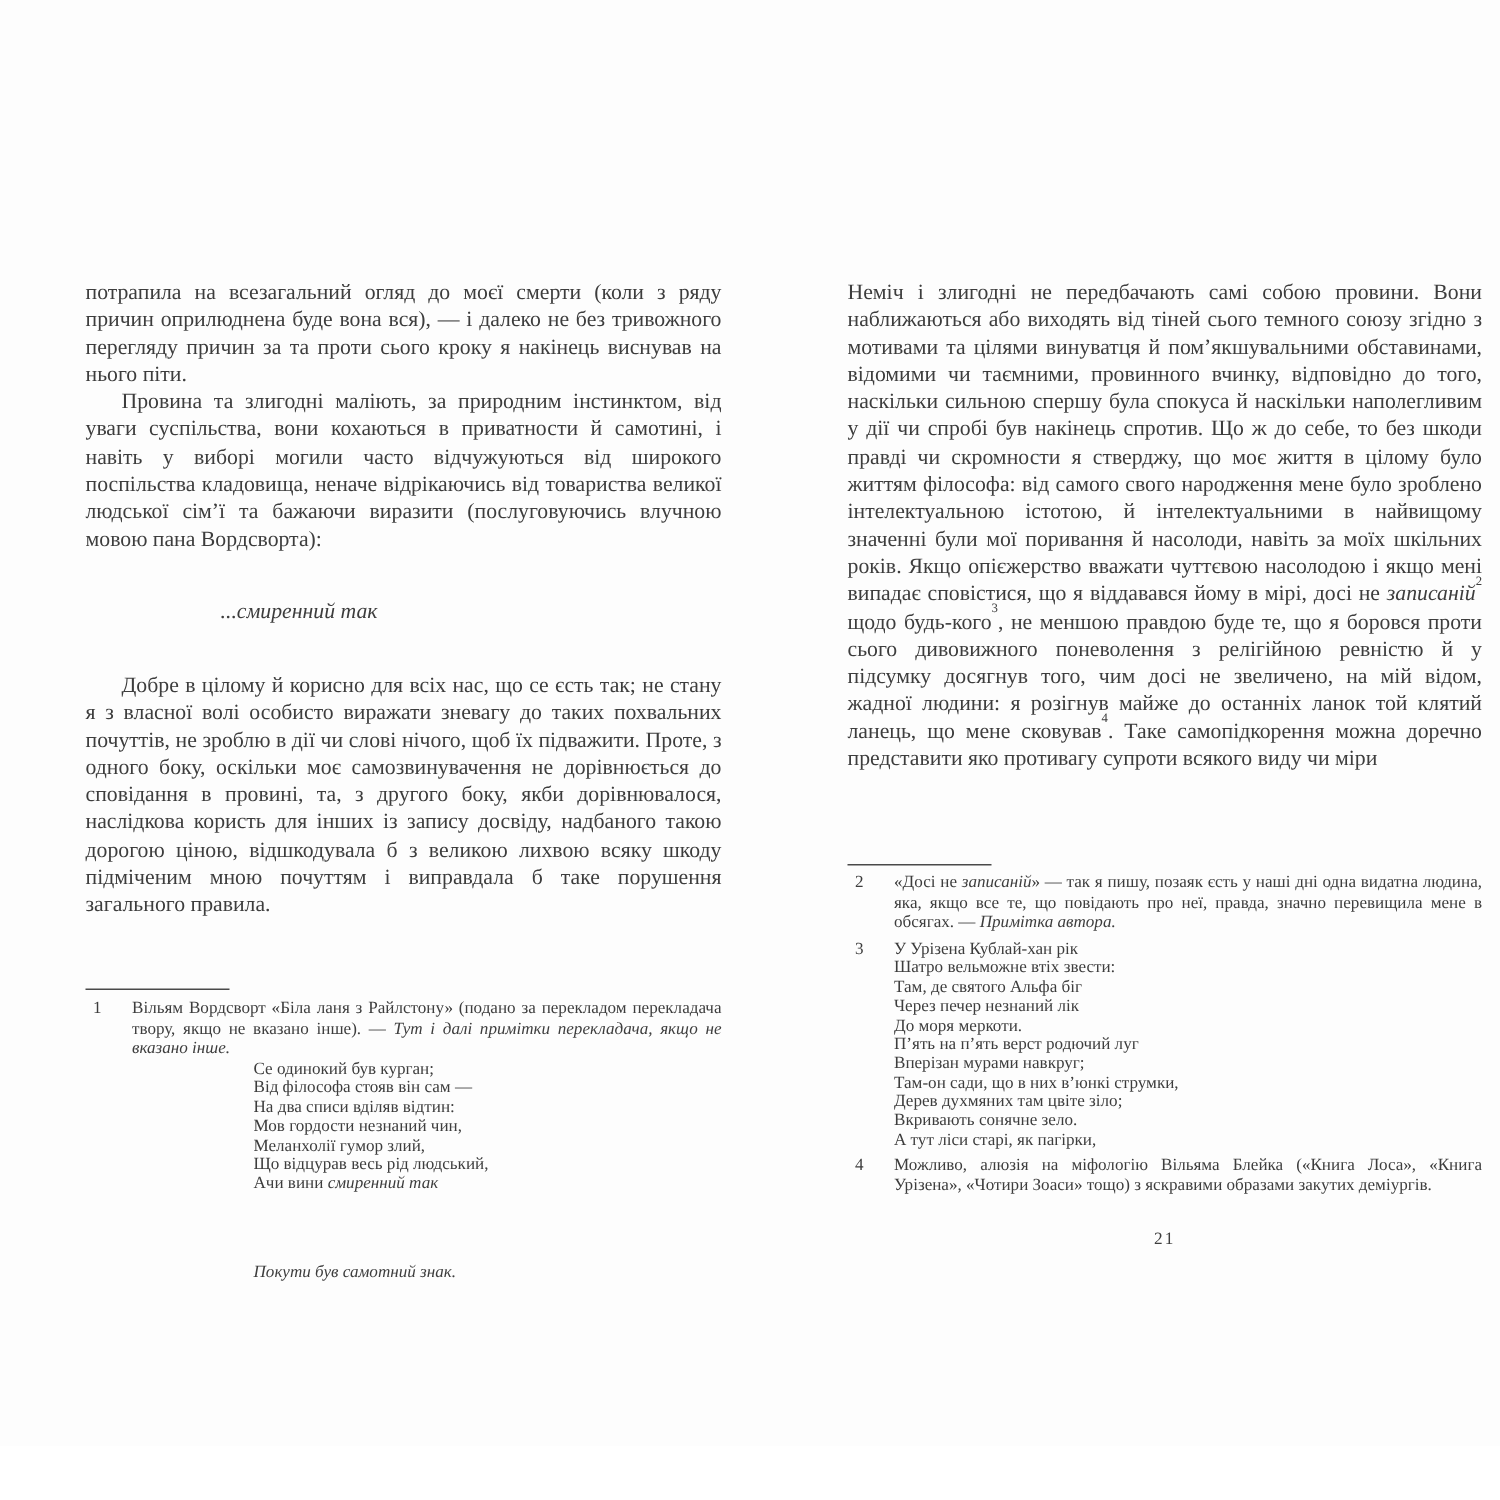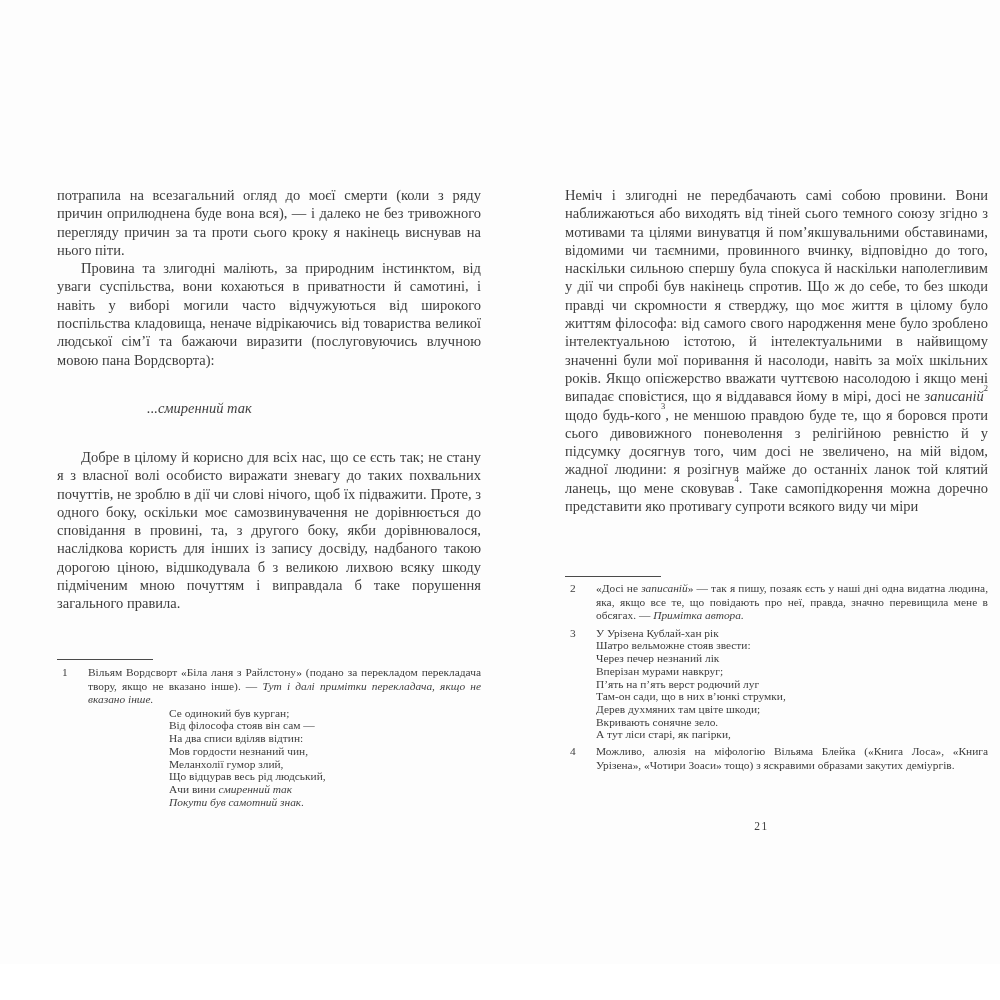--- a/index.html
+++ b/index.html
@@ -7,42 +7,42 @@
     position:relative; width:1000px; height:964px;
     background:#fdfdfd; overflow:hidden;
     font-family:"Liberation Serif","DejaVu Serif",serif;
     color:#3d3d3d;
   }
   .col { position:absolute; top:186px; }
   .col-left  { left:57px;  width:424px; }
   .col-right { left:565px; width:423px; }
   .bp { margin:0; text-align:justify; font-size:14.5px; line-height:18.3px; }
   .ind { text-indent:24px; }
-  .it { font-style:italic; }
+  .it { font-style:italic;margin-top:46px; }
   sup.fnref { font-size:8.5px; line-height:0; position:relative; top:-4.5px; font-style:normal; }
   .quote { margin:29px 0 29px 0; font-style:italic; font-size:14.5px; line-height:21px; }
   .quote .q1 { padding-left:90px; }
   .quote .q2 { padding-left:98px; }
   .fnrule { position:absolute; width:96px; height:1px; background:#4a4a4a; }
   .rule-left  { left:57px;  top:659px; }
   .rule-right { left:565px; top:576px; }
   .fns { position:absolute; font-size:11.4px; line-height:13.6px; }
   .fns-left  { left:57px;  top:666px; width:424px; }
   .fns-right { left:565px; top:582px; width:423px; }
   .fn { position:relative; padding-left:31px; text-align:justify; }
   .fn + .fn { margin-top:4px; }
   .fn .fnm { position:absolute; left:5px; top:0; font-style:normal; }
   .verse { text-align:left; line-height:12.7px; }
   .verse-fn1 { margin-left:81px; }
   .pagenum {
     position:absolute; top:820px; width:424px; text-align:center;
     font-size:11.5px; letter-spacing:1.5px;
   }
   .pagenum-left  { left:57px; }
-  .pagenum-right { left:550px; width:423px;font-family:Liberation Serif, serif; }
+  .pagenum-right { left:565px; width:423px;font-family:Liberation Serif, serif; }
 </style>
 </head>
 <body>
 
 <div class="book">
 
   <div class="col col-left">
     <p class="bp">потрапила на всезагальний огляд до моєї смерти (коли з ряду причин оприлюднена буде вона вся), — і далеко не без тривожного перегляду причин за та проти сього кроку я накінець виснував на нього піти.</p>
     <p class="bp ind">Провина та злигодні маліють, за природним інстинктом, від уваги суспільства, вони кохаються в приватности й самотині, і навіть у виборі могили часто відчужуються від широкого поспільства кладовища, неначе відрікаючись від товариства великої людської сім’ї та бажаючи виразити (послуговуючись влучною мовою пана Вордсворта):</p>
     <div class="quote">
@@ -77,26 +77,28 @@
   <div class="fnrule rule-right"></div>
 
   <div class="fns fns-right">
     <div class="fn">
       <span class="fnm">2</span><span>«Досі не </span><span class="it">записаній</span><span>» — так я пишу, позаяк єсть у наші дні одна видатна людина, яка, якщо все те, що повідають про неї, правда, значно перевищила мене в обсягах. — </span><span class="it">Примітка автора.</span>
     </div>
     <div class="fn">
       <span class="fnm">3</span>
       <div class="verse">
         <div>У Урізена Кублай-хан рік</div>
-        <div>Шатро вельможне стояв звести:</div>
+        <div>Шатро вельможне втіх звести:</div>
+        <div>Там, де святого Альфа біг</div>
         <div>Через печер незнаний лік</div>
+        <div>До моря меркоти.</div>
+        <div>П’ять на п’ять верст родючий луг</div>
         <div>Вперізан мурами навкруг;</div>
-        <div>П’ять на п’ять верст родючий луг</div>
         <div>Там-он сади, що в них в’юнкі струмки,</div>
-        <div>Дерев духмяних там цвіте шкоди;</div>
+        <div>Дерев духмяних там цвіте зіло;</div>
         <div>Вкривають сонячне зело.</div>
         <div>А тут ліси старі, як пагірки,</div>
       </div>
     </div>
     <div class="fn">
       <span class="fnm">4</span><span>Можливо, алюзія на міфологію Вільяма Блейка («Книга Лоса», «Книга Урізена», «Чотири Зоаси» тощо) з яскравими образами закутих деміургів.</span>
     </div>
   </div>
 
   <div class="pagenum pagenum-right">21</div>

